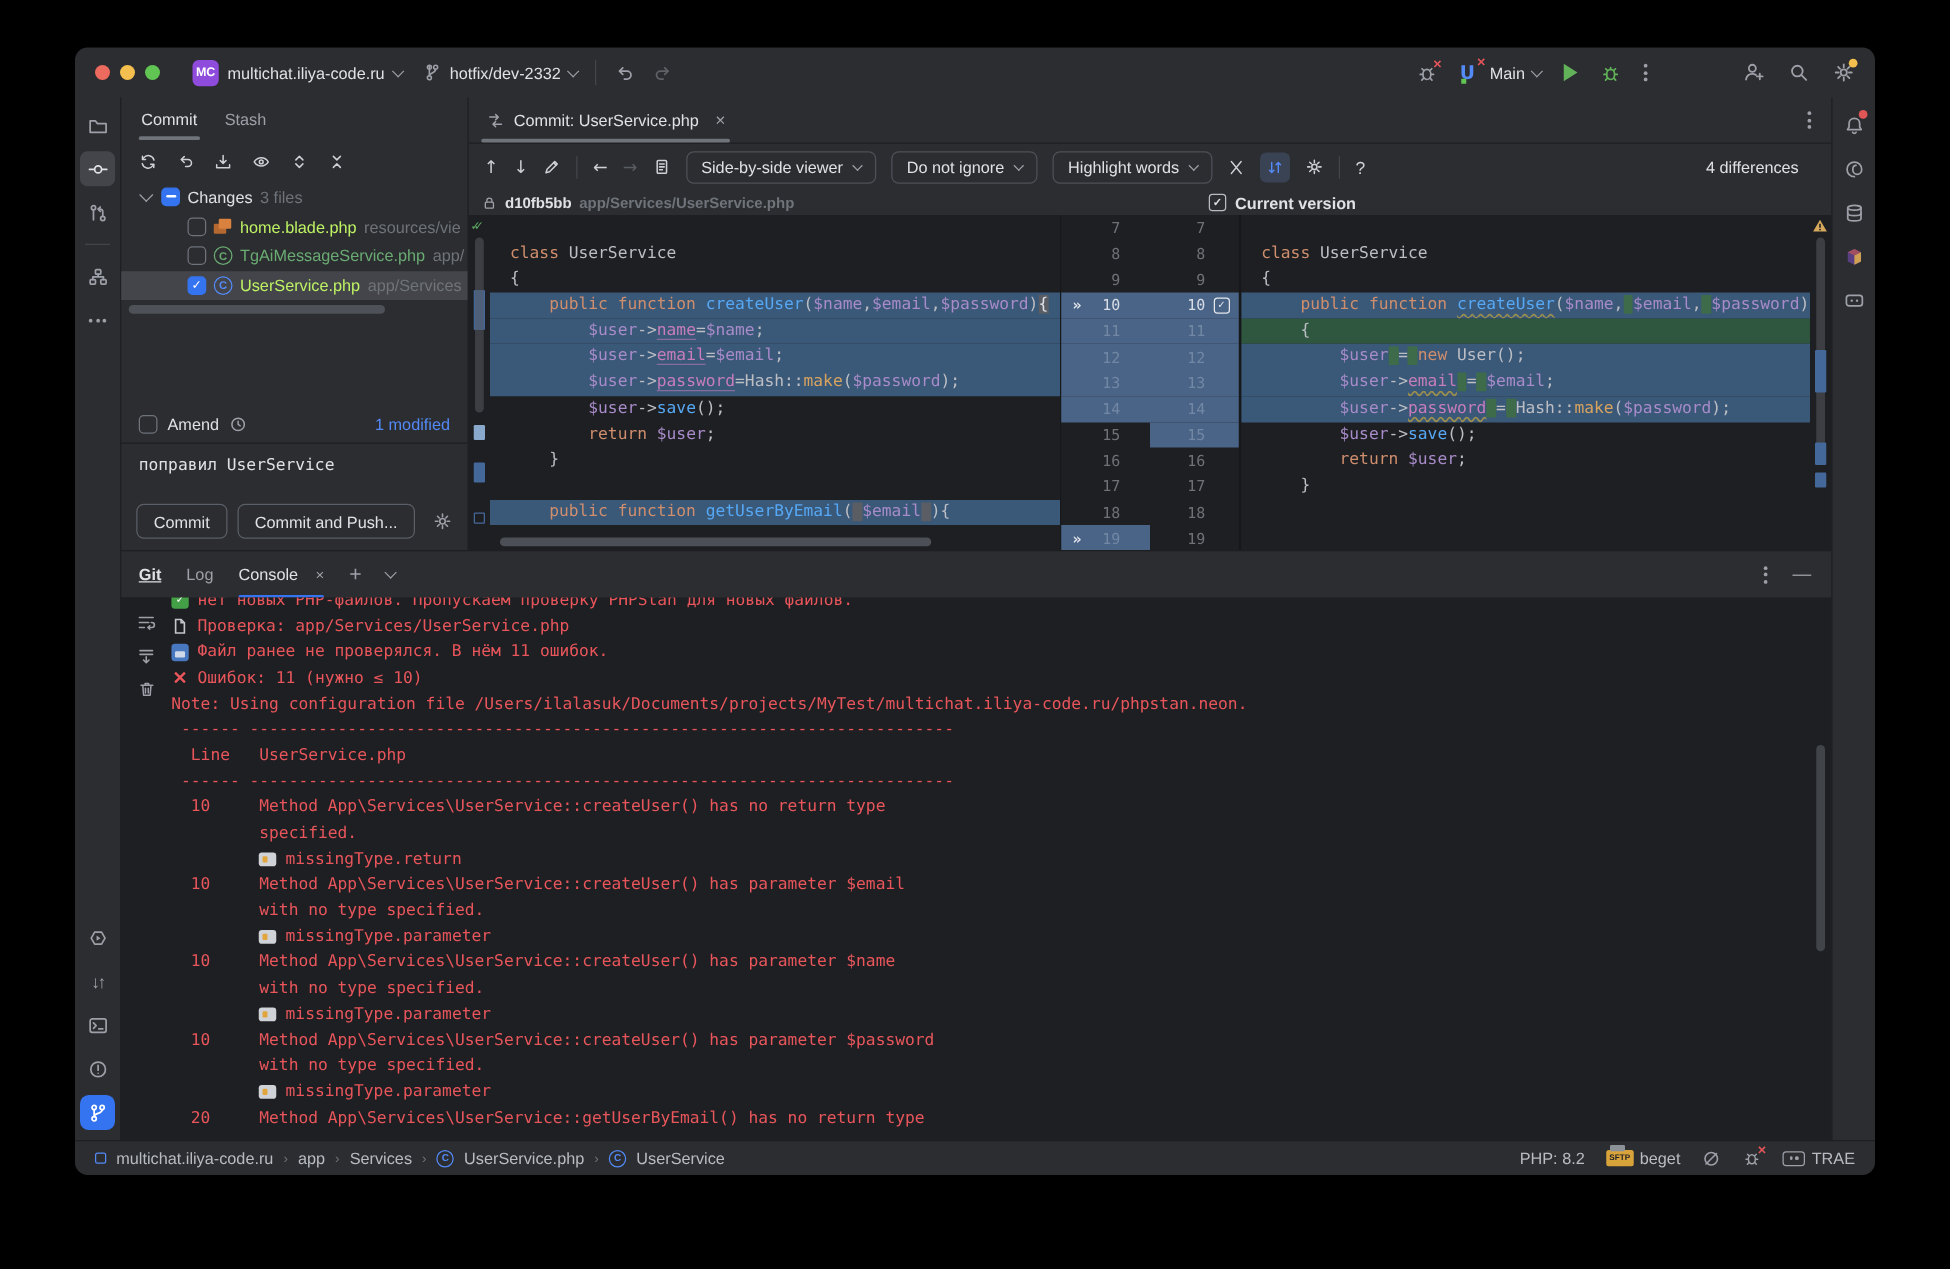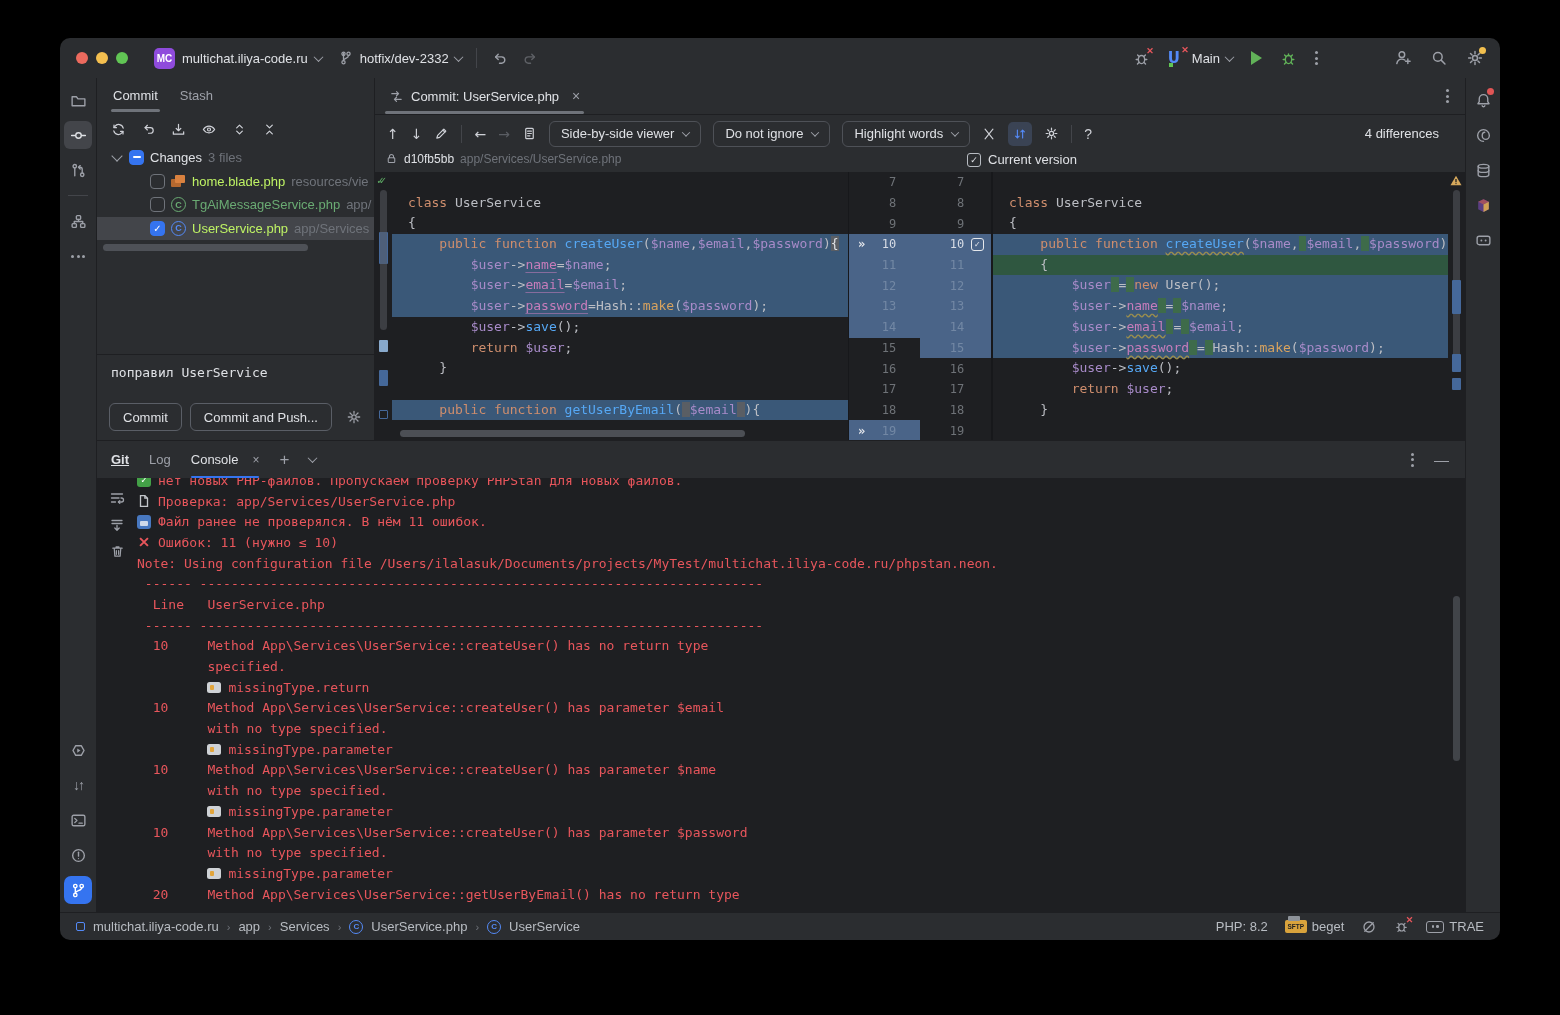--- a/index.html
+++ b/index.html
@@ -103,21 +103,21 @@
   .ed-kebab { margin-left:auto; padding-right:16px; }
   .ed-toolbar { height:37px; flex:0 0 37px; display:flex; align-items:center; gap:12px; padding:0 12px; color:#ced0d6; }
   .arr { font-size:14px; color:#ced0d6; font-family:"DejaVu Sans", sans-serif; }
   .arr-dis { color:#5a5d63; }
   .ed-sep { width:1px; height:18px; background:#43454a; }
   .pill { display:inline-flex; align-items:center; gap:9px; height:26px; padding:0 11px; border:1px solid #4e5157; border-radius:6px; color:#dfe1e5; }
   .pill .chev { border-color:#9da0a8; width:6px; height:6px; }
   .sync-box { width:24px; height:24px; background:#3a4354; border-radius:5px; display:flex; align-items:center; justify-content:center; }
   .help-q { font-size:14px; color:#ced0d6; }
   .diff-count { margin-left:auto; padding-right:14px; color:#dfe1e5; }
-  .ed-fileinfo { height:20px; flex:0 0 20px; display:flex; padding:0 10px; gap:6px; font-size:12px; position:relative; }
+  .ed-fileinfo { height:20px; flex:0 0 20px; display:flex; align-items:center; padding:0 10px; gap:6px; font-size:12px; position:relative;font-weight:bold; }
   .rev { color:#dfe1e5; }
   .fi-path { color:#6f737a; }
   .cur-ver { position:absolute; left:592px; display:flex; align-items:center; gap:7px; color:#dfe1e5; font-size:13px; }
   .ccb { width:14px; height:14px; border:1.5px solid #b8bcc2; border-radius:3px; color:#dfe1e5; font-size:9px; line-height:12px; text-align:center; }
 
   .diff-body { flex:1; display:flex; background:#1e1f22; overflow:hidden; position:relative;
     font-family:"DejaVu Sans Mono", monospace; font-size:13px; }
   .dstrip { width:17px; flex:0 0 17px; position:relative; }
   .dpane { width:456px; flex:0 0 456px; overflow:hidden; }
   .dpane-r { flex:1; width:auto; border-left:1px solid #17181b; }
@@ -421,20 +421,29 @@
               <div class="tree-row tree-file tree-sel">
                 <span class="cb cb-on"></span>
                 <span class="cls-ic">C</span>
                 <span class="fname-blue">UserService.php</span>
                 <span class="fpath">app/Services</span>
               </div>
             </div>
             <div class="cp-sb"></div>
             <div class="cp-spacer"></div>
 
+            <div class="cp-amend">
+              <span class="cb"></span>
+              <span>Amend</span>
+              <svg class="ic" width="15" height="15" viewBox="0 0 16 16" style="color:#9da0a8">
+                  <circle cx="8" cy="8" r="5.3"></circle>
+                  <path d="M8 5.3V8l1.8 1.2"></path>
+                </svg>
+              <span class="link">1 modified</span>
+            </div>
             <div class="cp-msg">поправил UserService</div>
             <div class="cp-actions">
               <button class="btn">Commit</button>
               <button class="btn">Commit and Push...</button>
               <span class="cp-gear">
                 <svg class="ic" width="16" height="16" viewBox="0 0 16 16">
                     <circle cx="8" cy="8" r="2.2"></circle>
                     <path d="M8 2.3v2M8 11.7v2M2.3 8h2M11.7 8h2M4 4l1.4 1.4M10.6 10.6L12 12M12 4l-1.4 1.4M5.4 10.6L4 12"></path>
                   </svg>
               </span>
@@ -668,21 +677,20 @@
                     </div>
                   </div>
                 </div>
               <div class="dpane dpane-r" id="dpane-r">
                   <div class="cl"><span class="tk-t"></span></div>
                   <div class="cl"><span class="tk-k">class</span><span class="tk-t"> UserService</span></div>
                   <div class="cl"><span class="tk-t">{</span></div>
                   <div class="cl cl-b"><span class="tk-t">    </span><span class="tk-k">public</span><span class="tk-t"> </span><span class="tk-k">function</span><span class="tk-t"> </span><span class="tk-fw">createUser</span><span class="tk-t">(</span><span class="tk-v">$name</span><span class="tk-t">,</span><span class="tk-hg"> </span><span class="tk-v">$email</span><span class="tk-t">,</span><span class="tk-hg"> </span><span class="tk-v">$password</span><span class="tk-t">)</span></div>
                   <div class="cl cl-g"><span class="tk-t">    {</span></div>
                   <div class="cl cl-b"><span class="tk-t">        </span><span class="tk-v">$user</span><span class="tk-hg"> </span><span class="tk-t">=</span><span class="tk-hg"> </span><span class="tk-k">new</span><span class="tk-t"> User();</span></div>
-                  <div class="cl cl-b"><span class="tk-t">        </span><span class="tk-v">$user</span><span class="tk-t">-&gt;</span><span class="tk-pw">name</span><span class="tk-hg"> </span><span class="tk-t">=</span><span class="tk-hg"> </span><span class="tk-v">$name</span><span class="tk-t">;</span></div>
                   <div class="cl cl-b"><span class="tk-t">        </span><span class="tk-v">$user</span><span class="tk-t">-&gt;</span><span class="tk-pw">email</span><span class="tk-hg"> </span><span class="tk-t">=</span><span class="tk-hg"> </span><span class="tk-v">$email</span><span class="tk-t">;</span></div>
                   <div class="cl cl-b"><span class="tk-t">        </span><span class="tk-v">$user</span><span class="tk-t">-&gt;</span><span class="tk-pw">password</span><span class="tk-hg"> </span><span class="tk-t">=</span><span class="tk-hg"> </span><span class="tk-t">Hash::</span><span class="tk-fc">make</span><span class="tk-t">(</span><span class="tk-v">$password</span><span class="tk-t">);</span></div>
                   <div class="cl"><span class="tk-t">        </span><span class="tk-v">$user</span><span class="tk-t">-&gt;</span><span class="tk-f">save</span><span class="tk-t">();</span></div>
                   <div class="cl"><span class="tk-t">        </span><span class="tk-k">return</span><span class="tk-t"> </span><span class="tk-v">$user</span><span class="tk-t">;</span></div>
                   <div class="cl"><span class="tk-t">    }</span></div>
                   <div class="cl"><span class="tk-t"></span></div>
                 </div>
               <div class="dstrip">
                 <svg class="warn-tri" width="12" height="11" viewBox="0 0 12 11">
                     <path d="M6 .8L11.5 10.2H.5z" fill="#d6a85c"></path>

